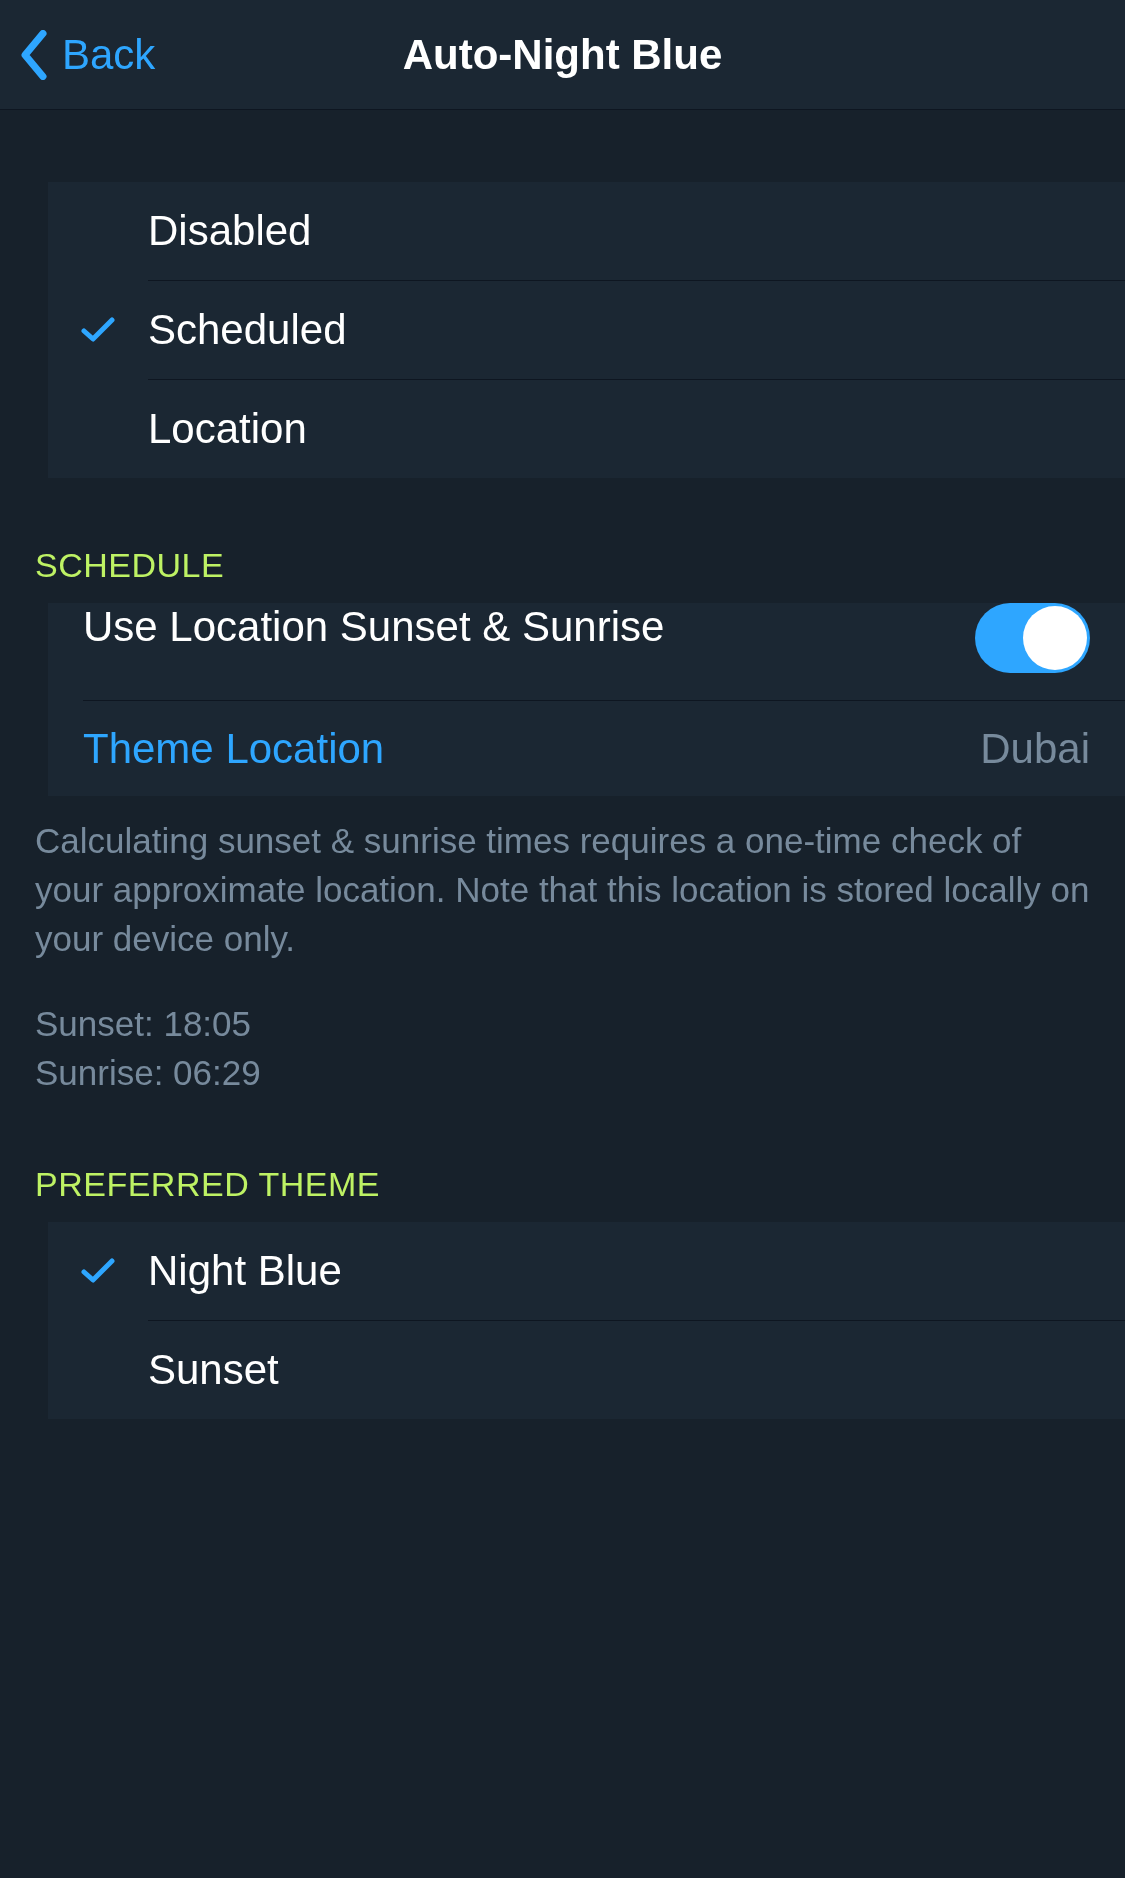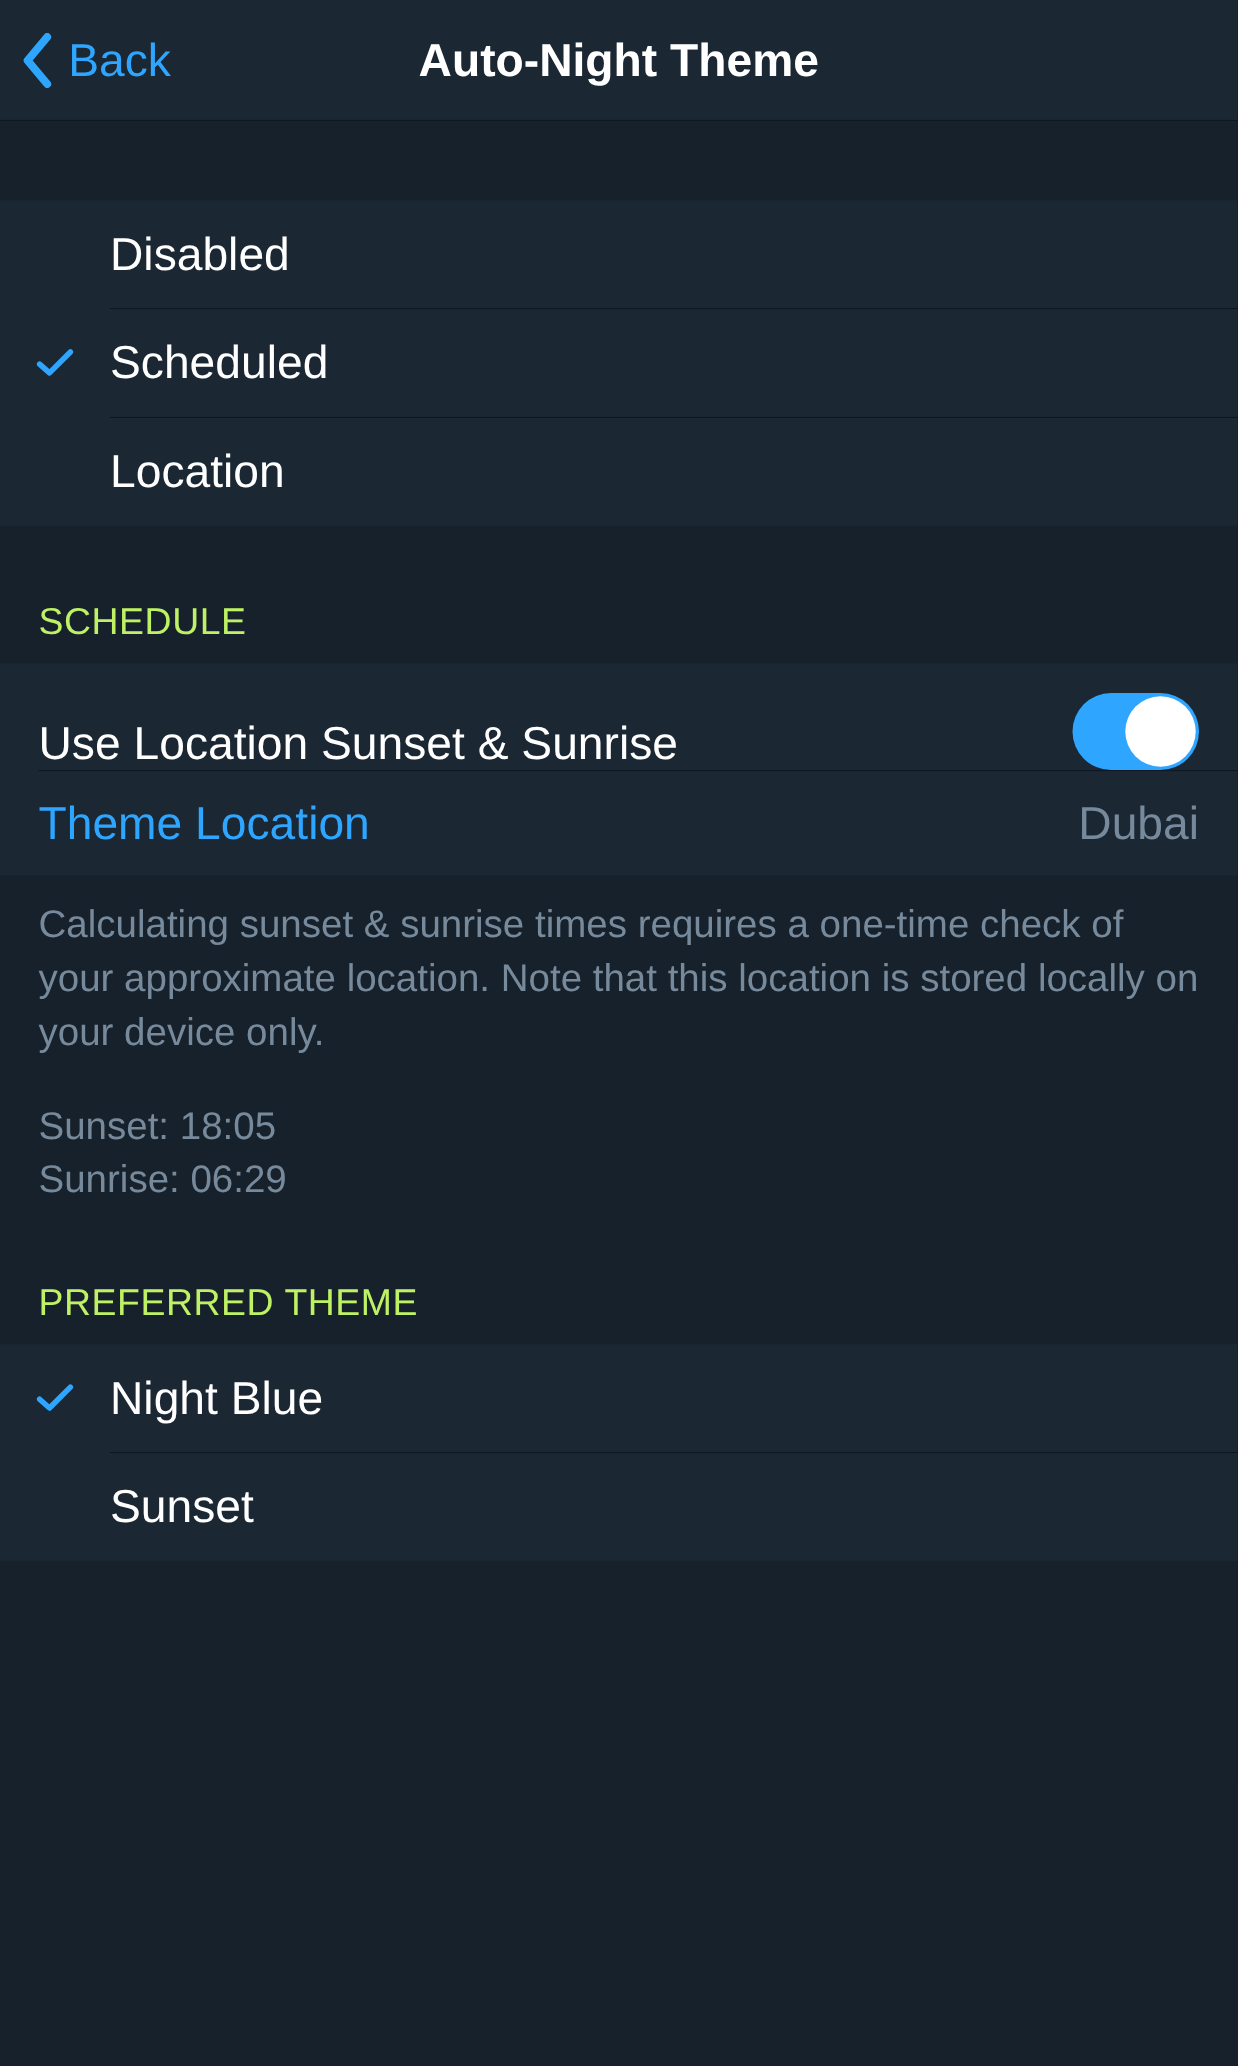--- a/index.html
+++ b/index.html
@@ -47,20 +47,21 @@
       font-size: 42px;
       font-weight: 600;
       color: #ffffff;
     }
     .spacer-top {
       height: 72px;
       background: #17212b;
     }
     .section-group {
       background: #1b2733;
+      margin-left: 48px;
     }
     .list-row {
       display: flex;
       align-items: center;
       min-height: 98px;
       padding-right: 35px;
       cursor: pointer;
     }
     .check-column {
       width: 100px;
@@ -85,21 +86,21 @@
     }
     .section-header {
       padding: 68px 35px 18px 35px;
       font-size: 34px;
       letter-spacing: 0.5px;
       color: #bef264;
       text-transform: uppercase;
     }
     .toggle-row {
       display: flex;
-      align-items: flex-end;
+      align-items: flex-start;
       min-height: 97px;
       padding-left: 35px;
       padding-right: 35px;
       cursor: pointer;
     }
     .toggle-label {
       font-size: 42px;
       color: #ffffff;
       flex: 1;
     }
@@ -158,21 +159,21 @@
 </head>
 <body>
 
 <div class="nav-bar">
   <div class="back-button">
     <svg class="back-chevron" viewBox="0 0 16 28">
       <polyline points="13,2 3,14 13,26" fill="none" stroke="#2ea6ff" stroke-width="4" stroke-linecap="round" stroke-linejoin="round"></polyline>
     </svg>
     <span>Back</span>
   </div>
-  <div class="nav-title">Auto-Night Theme</div>
+  <div class="nav-title">Auto-Night Blue</div>
 </div>
 
 <div class="spacer-top"></div>
 
 <div class="section-group">
   <div class="list-row">
     <div class="check-column"></div>
     <div class="row-label">Disabled</div>
   </div>
   <div class="row-separator"></div>

